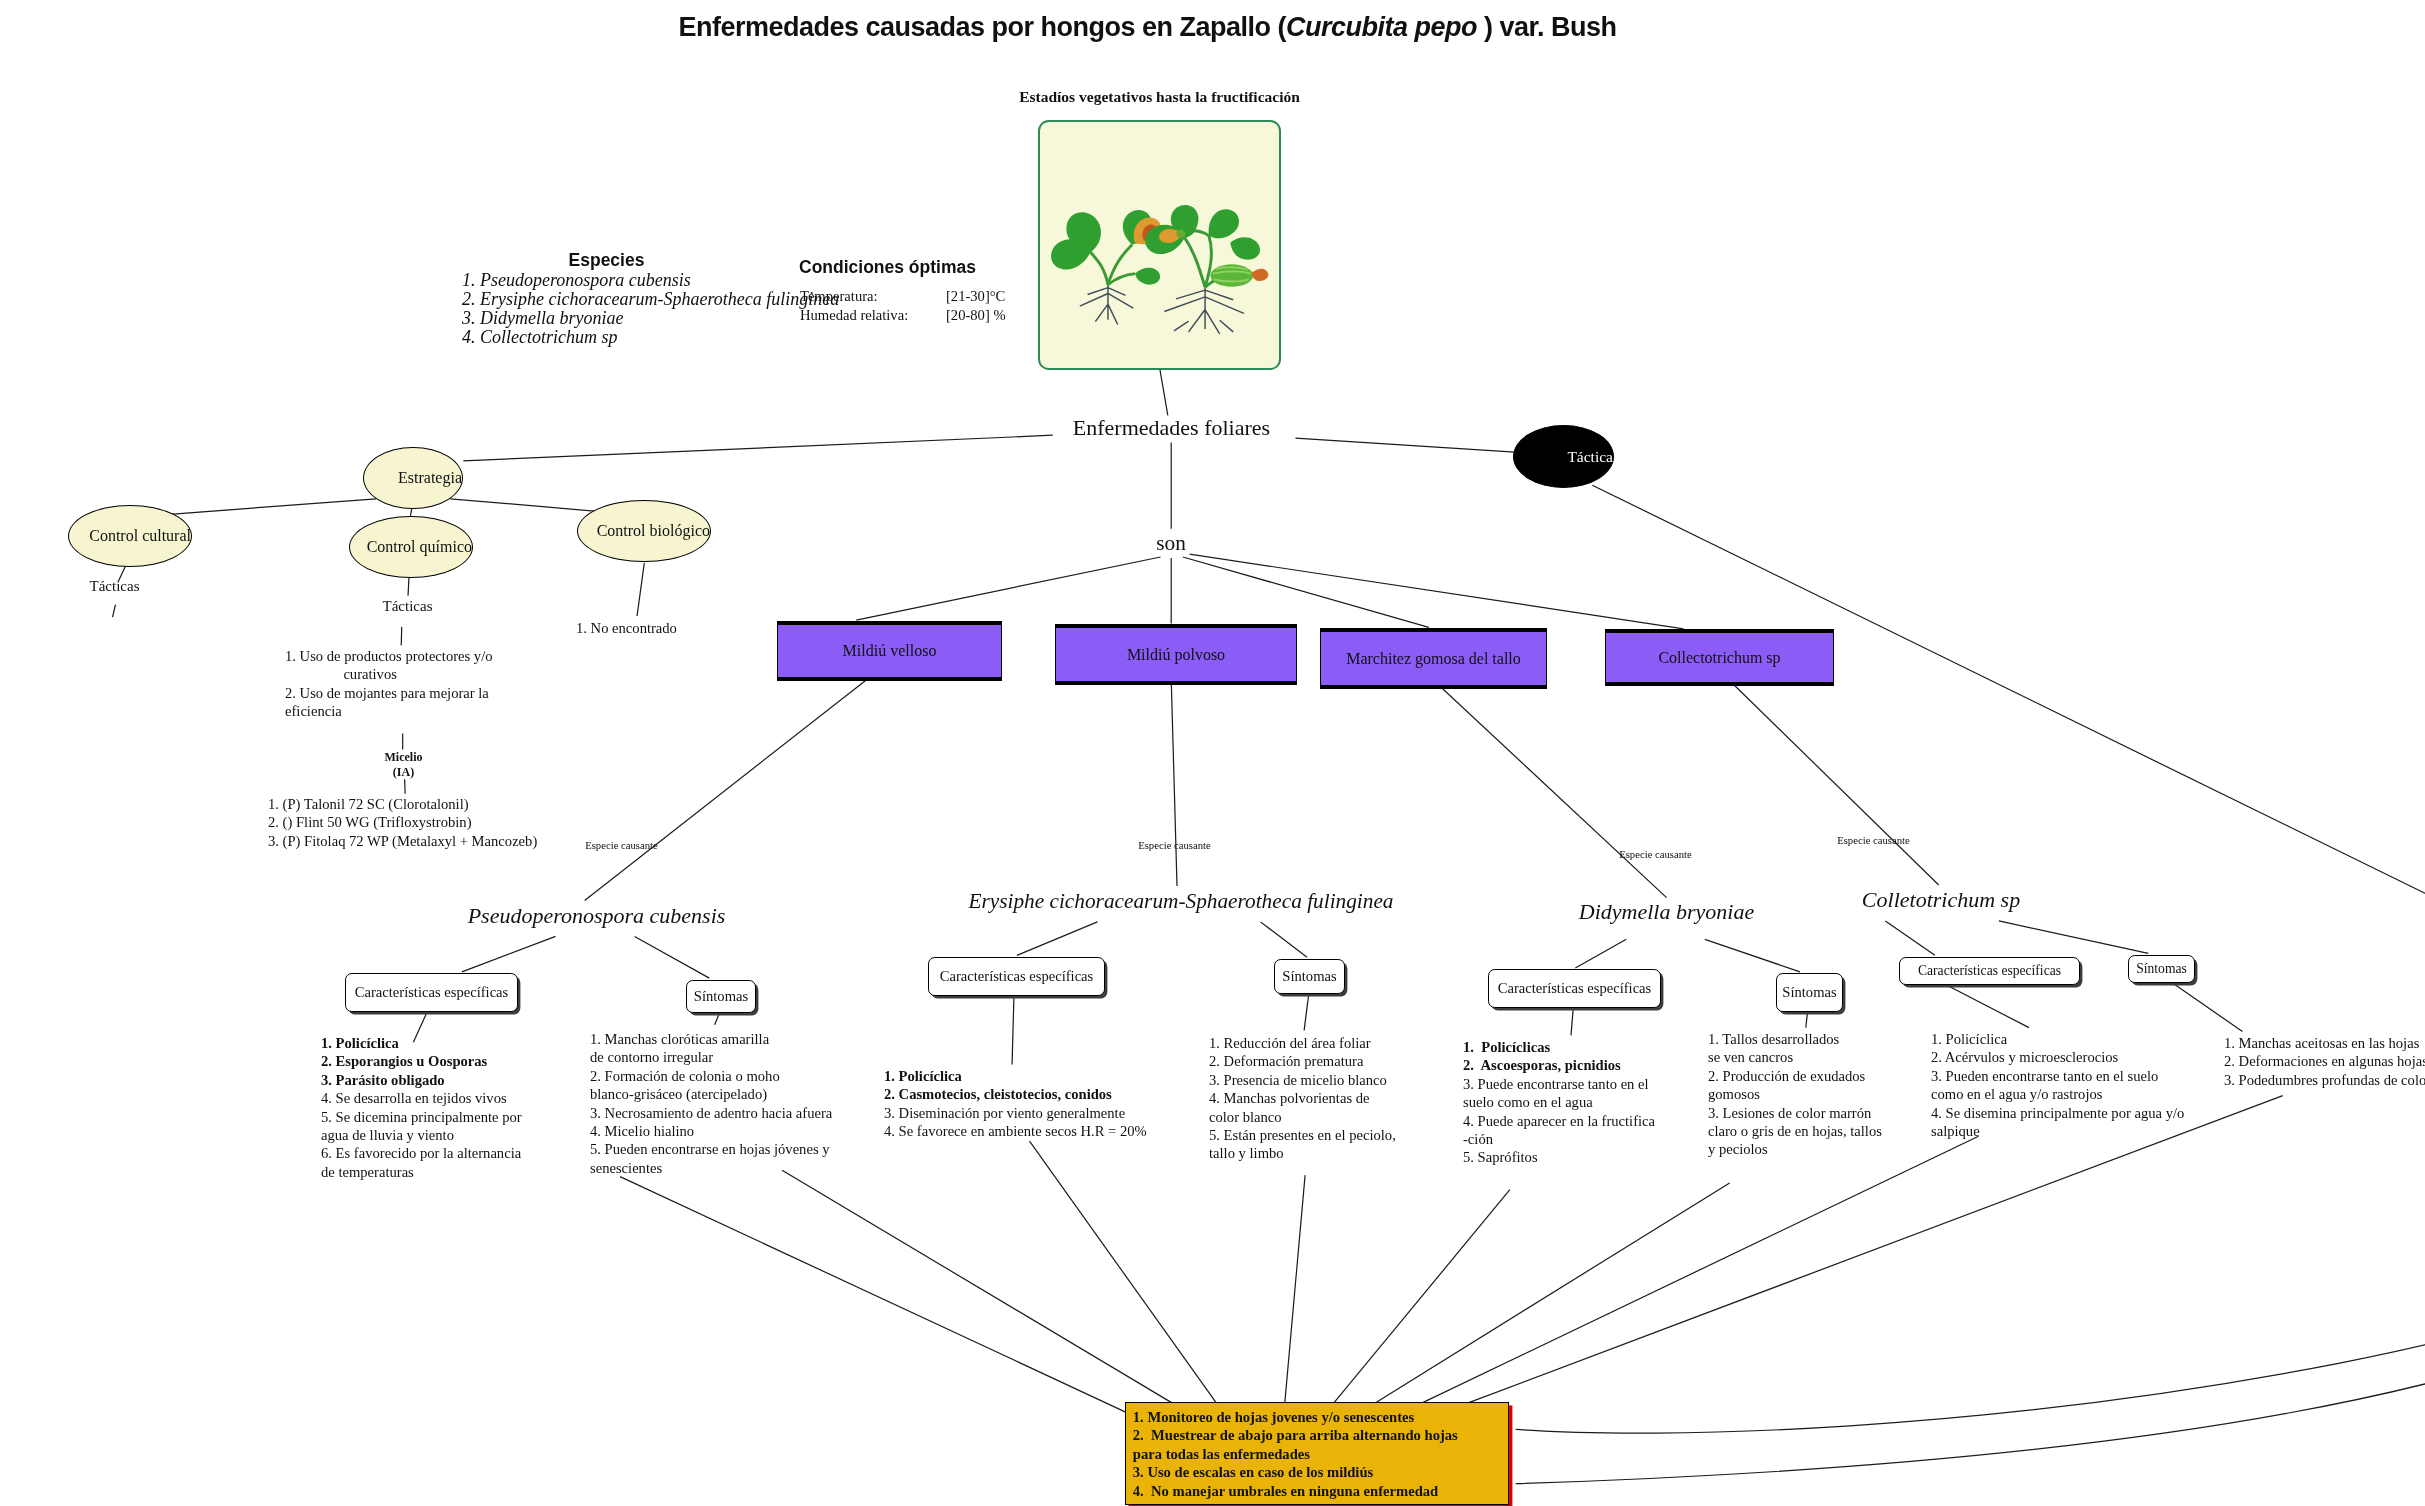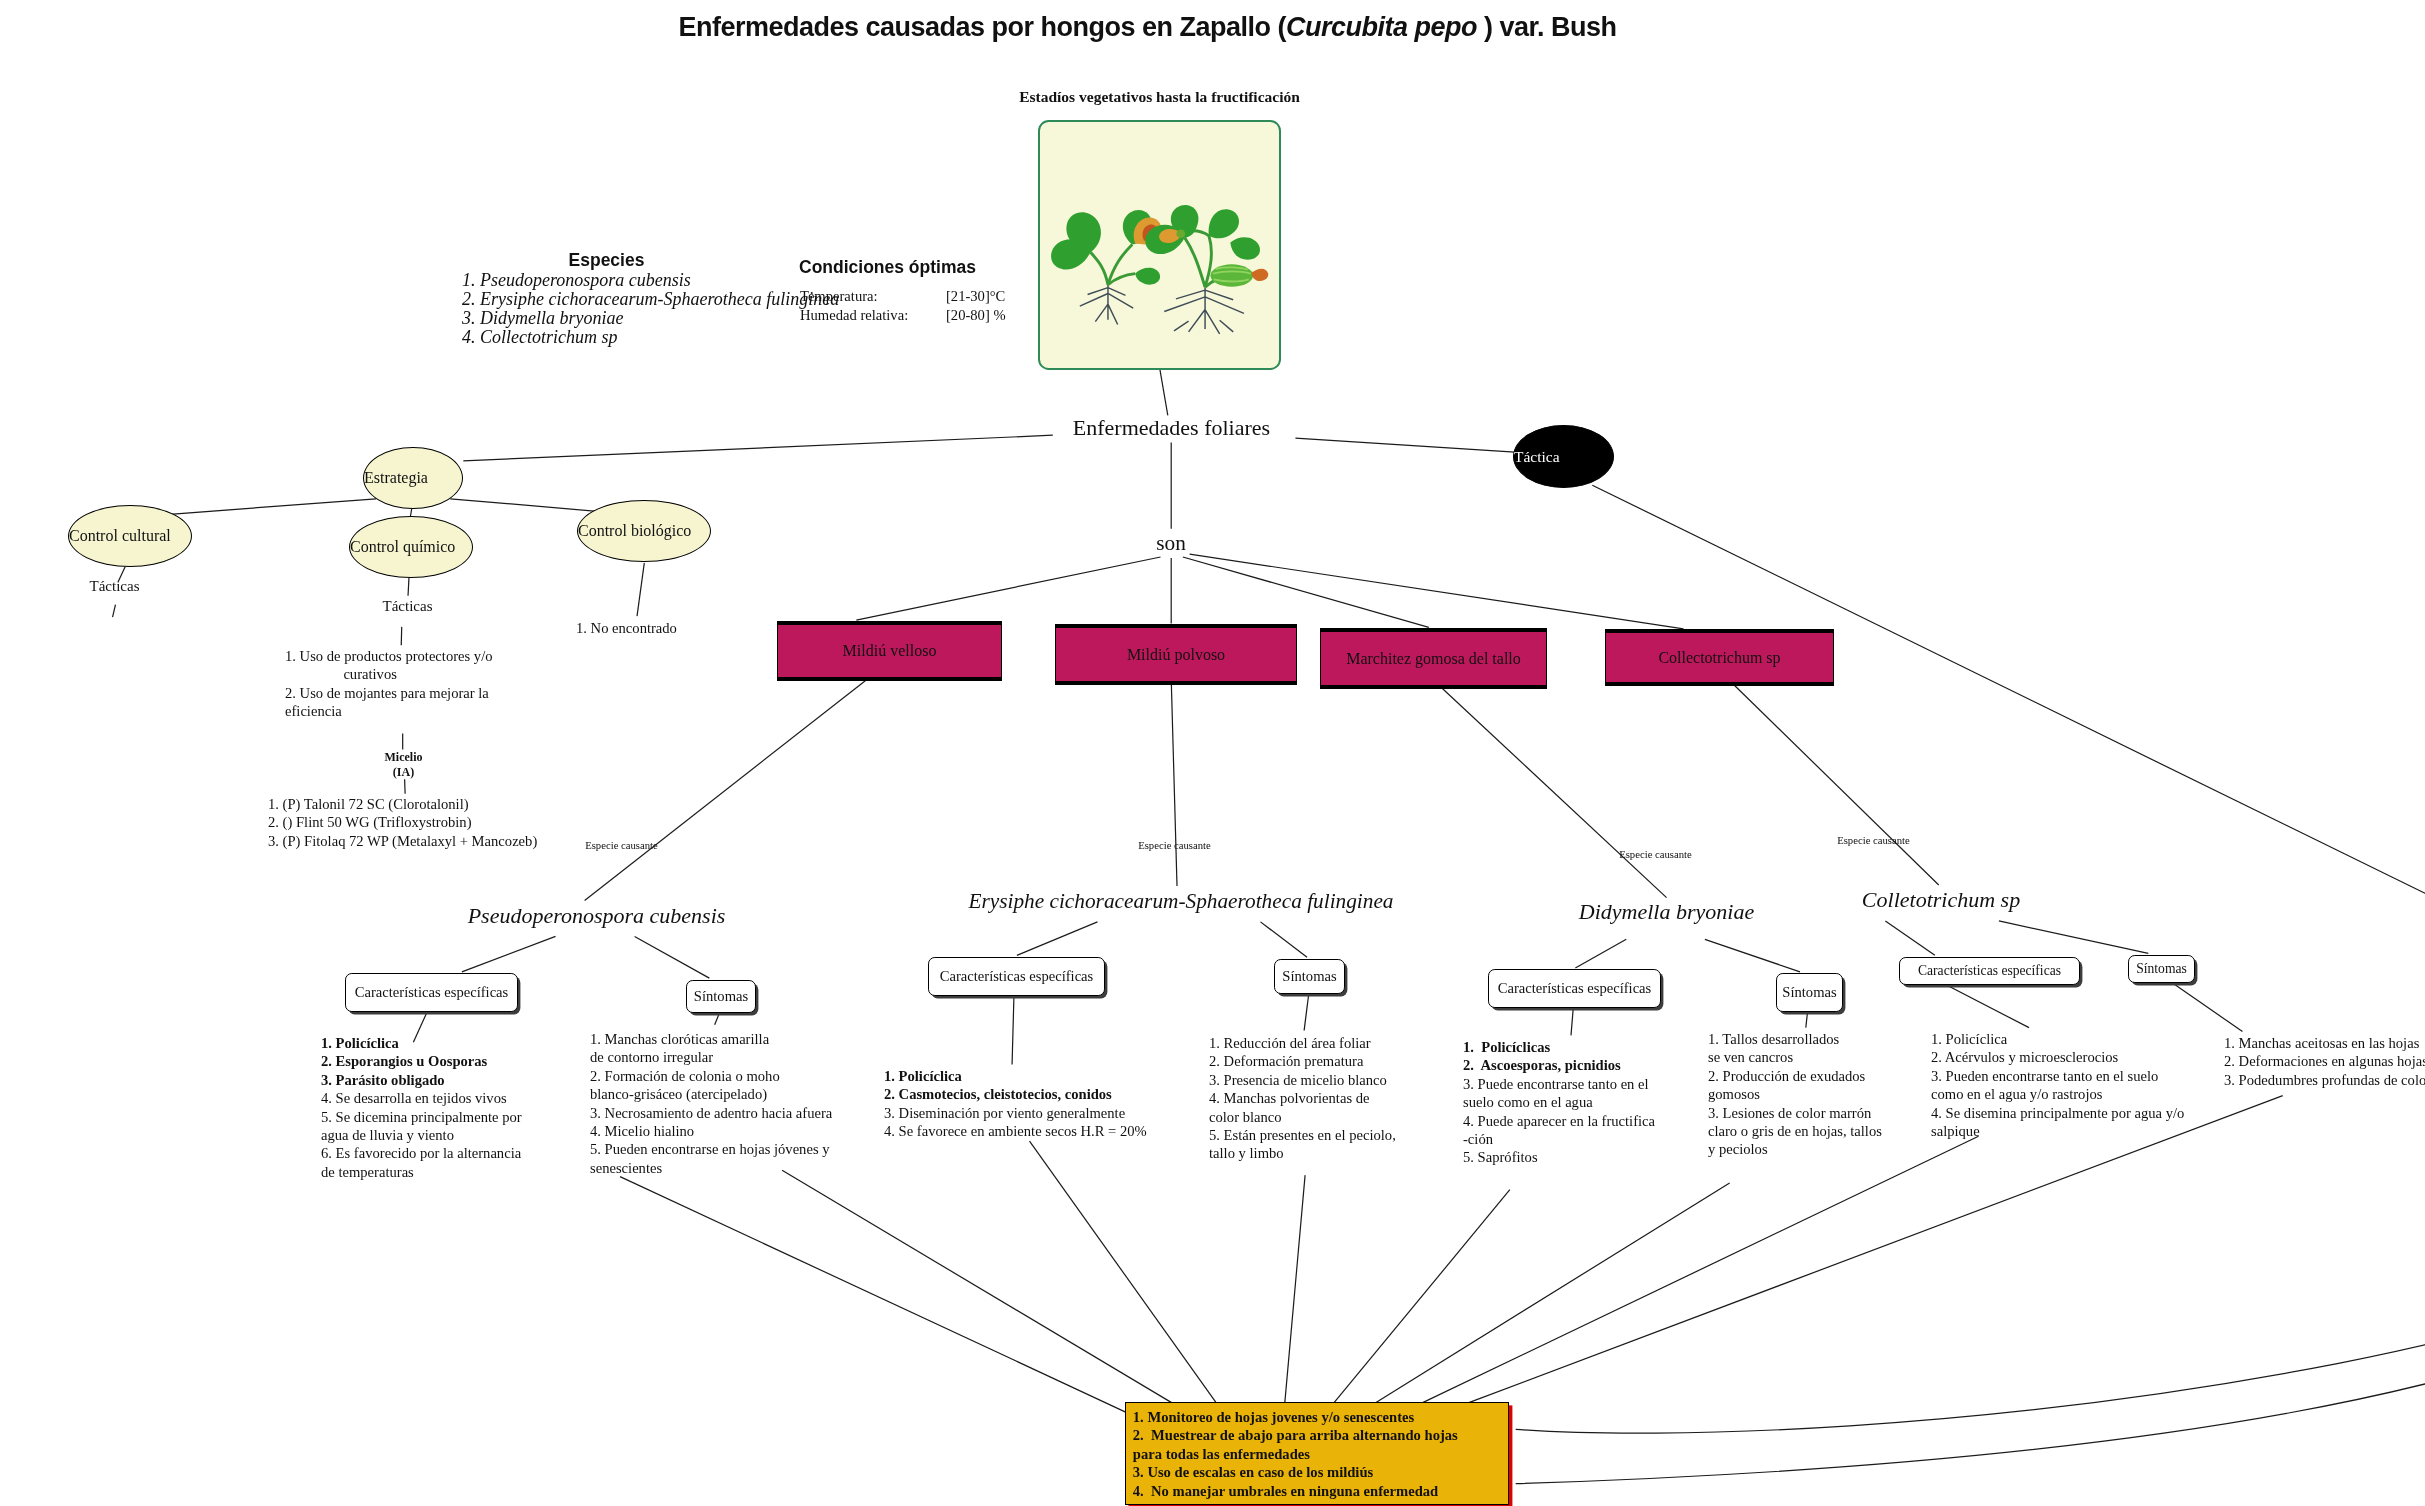--- a/index.html
+++ b/index.html
@@ -5,24 +5,24 @@
   html,body{margin:0;padding:0;background:#ffffff;width:2846px;height:1507px;overflow:hidden;}
   #canvas{position:relative;width:2846px;height:1507px;font-family:"Liberation Serif",serif;color:#111;}
   #edges{position:absolute;left:0;top:0;width:2846px;height:1507px;}
   .abs{position:absolute;}
   .ml{white-space:pre-line;}
   .ctr{text-align:center;}
   .serif{font-family:"Liberation Serif",serif;}
   .sans{font-family:"Liberation Sans",sans-serif;}
   .body-txt{font-size:14.6px;line-height:18.4px;}
   .small-lbl{font-size:10.7px;}
-  .ellipse{border:1.5px solid #000;border-radius:50%;display:flex;align-items:center;justify-content:flex-start;
+  .ellipse{border:1.5px solid #000;border-radius:50%;display:flex;align-items:center;justify-content:flex-end;
            background:#f6f5d0;font-size:16px;}
   .ellipse-dark{background:#000;color:#fff;}
-  .disease-box{background:#be185d;border:1.5px solid #000;border-top-width:4.9px;border-bottom-width:4.9px;
+  .disease-box{background:#8b5cf6;border:1.5px solid #000;border-top-width:4.9px;border-bottom-width:4.9px;
            display:flex;align-items:center;justify-content:center;font-size:16px;}
   .label-box{background:#fff;border:1.5px solid #000;border-radius:6.8px;display:flex;align-items:center;justify-content:center;
            font-size:14.6px;box-shadow:2.9px 2.9px 0 -0.5px #3d3d3d;}
   .red-shadow-box{background:#eab308;border:1.5px solid #000;box-shadow:3.4px 3.4px 0 #dd0000;font-weight:bold;}
   .italic{font-style:italic;}
   .bold{font-weight:bold;}
   .species-name{font-style:italic;font-size:22px;}
   .cond-row{display:flex;font-size:14.6px;line-height:19.4px;}
   .cond-row .lbl{width:146px;}
 </style>

